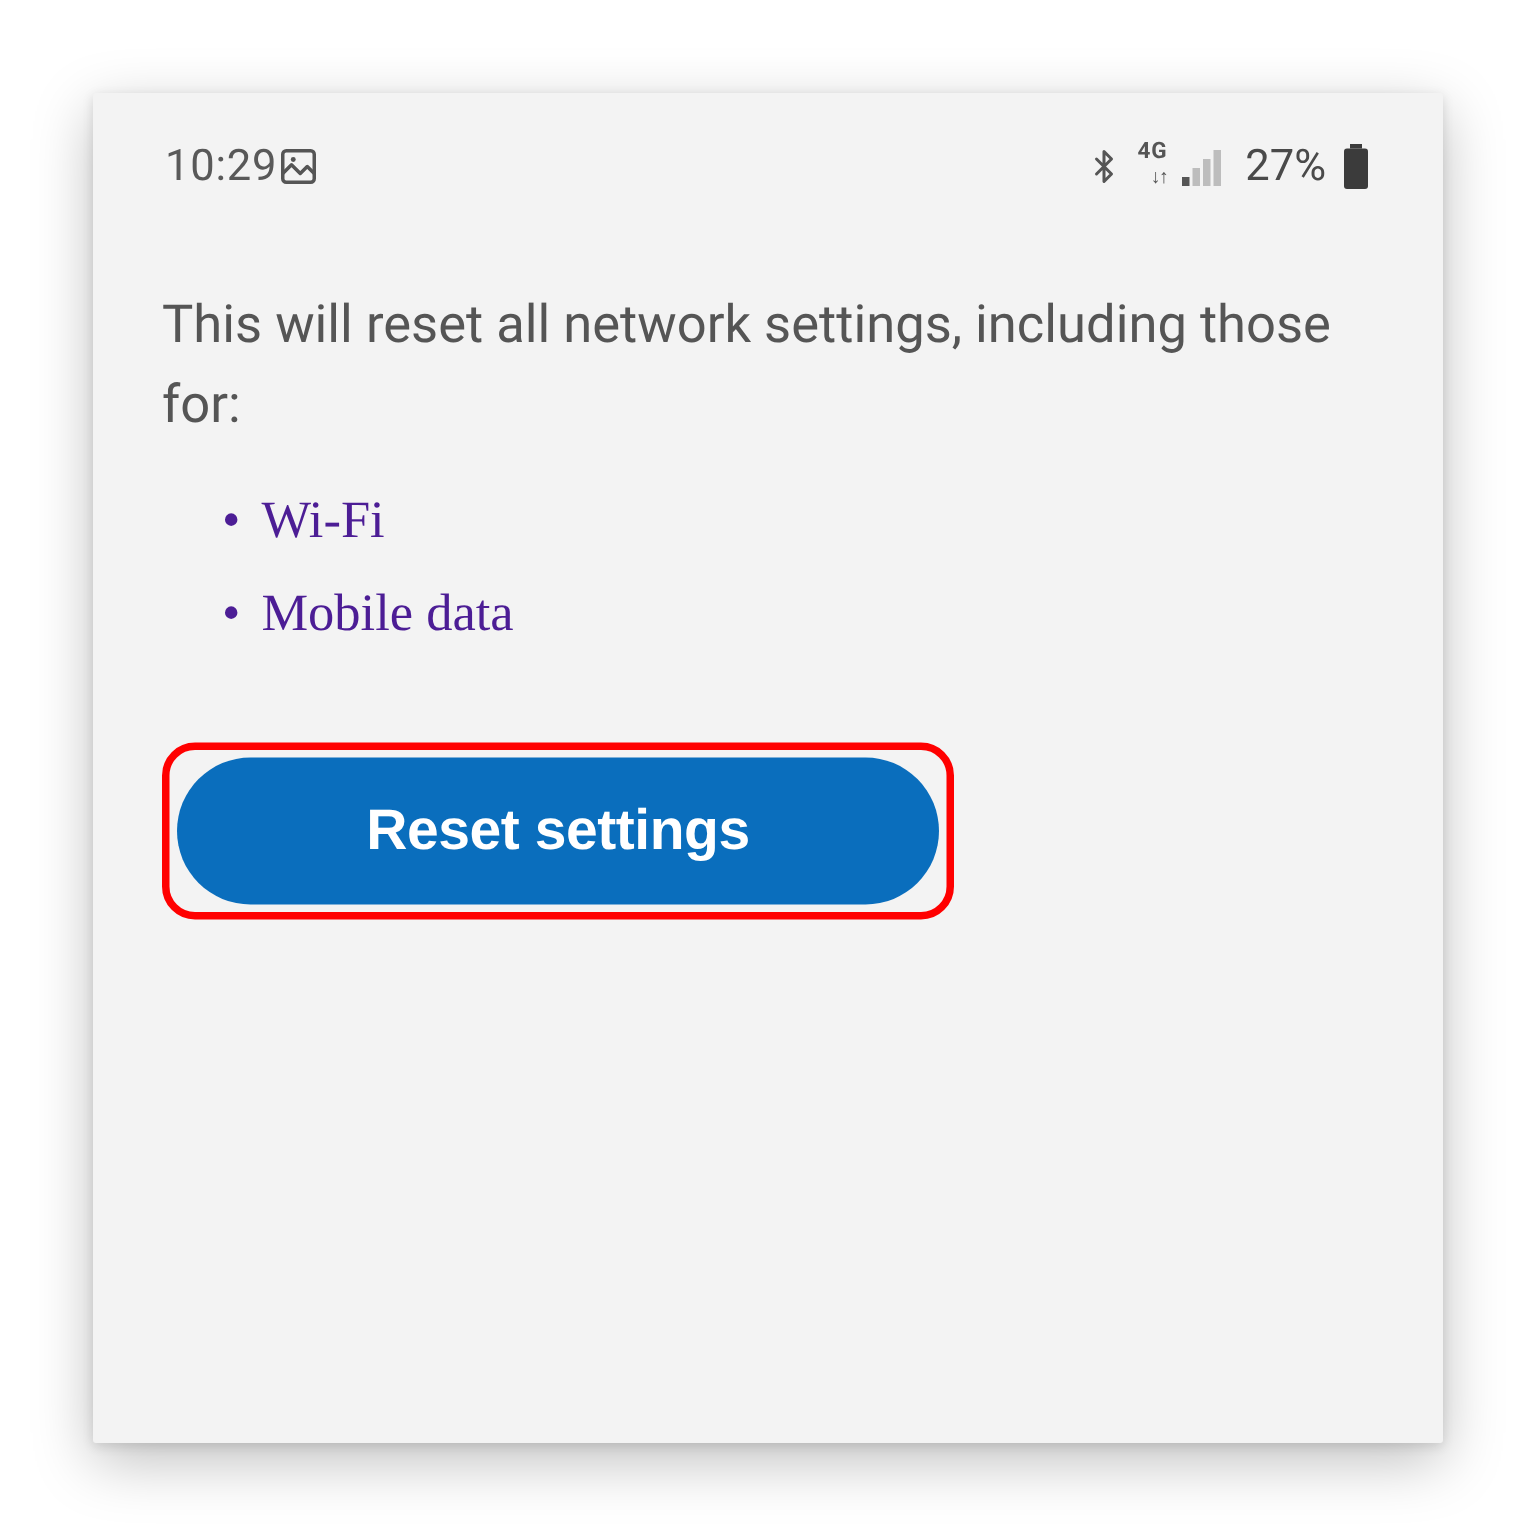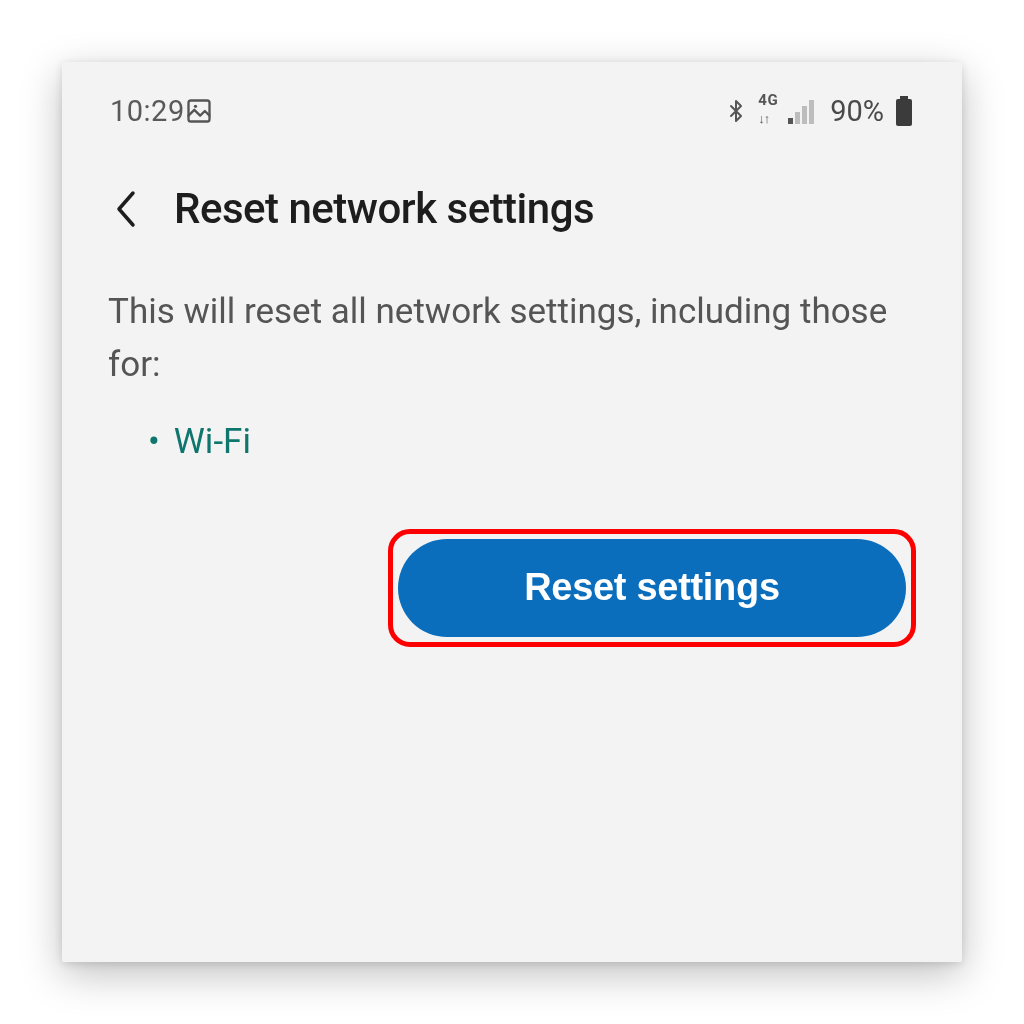--- a/index.html
+++ b/index.html
@@ -102,32 +102,33 @@
     color: #555555;
     font-weight: 400;
   }
   ul.items {
     list-style: none;
     margin: 20px 0 0 40px;
     padding: 0;
   }
   ul.items li {
     font-size: 35px;
-    color: #0f766e;
+    color: #4c1d95;
     line-height: 1.76;
+    font-family: Liberation Serif, serif;
   }
   ul.items li::before {
     content: "•";
     margin-right: 14px;
   }
 
   
   .btn-wrap {
     display: flex;
-    justify-content: flex-end;
+    justify-content: flex-start;
     margin-top: 56px;
   }
   .highlight {
     border: 5px solid #ff0000;
     border-radius: 22px;
     padding: 5px;
     display: inline-block;
   }
   .reset-btn {
     background: #0a6ebd;
@@ -157,54 +158,47 @@
           <circle cx="9" cy="8" r="1.4" fill="#555555" stroke="none"></circle>
         </svg>
       </span>
     </div>
     <div class="status-right">
       <span>
         <svg class="ico-svg" width="24" height="30" viewBox="0 0 24 24" fill="none" stroke="#555555" stroke-width="2" stroke-linejoin="round" stroke-linecap="round">
           <path d="M7 7 L17 17 L12 22 L12 2 L17 7 L7 17"></path>
         </svg>
       </span>
-      <span style="display:flex;flex-direction:column;align-items:flex-start;line-height:1;">
+      <span style="display:flex;flex-direction:column;align-items:flex-end;line-height:1;">
         <span class="network-label">4G</span>
         <span class="network-arrows">↓↑</span>
       </span>
       <span>
         <svg class="ico-svg" width="30" height="26" viewBox="0 0 30 26">
           <rect x="0" y="20" width="5" height="6" fill="#555555"></rect>
           <rect x="7" y="14" width="5" height="12" fill="#bdbdbd"></rect>
           <rect x="14" y="8" width="5" height="18" fill="#bdbdbd"></rect>
           <rect x="21" y="2" width="5" height="24" fill="#bdbdbd"></rect>
         </svg>
       </span>
-      <span class="battery-pct">90%</span>
+      <span class="battery-pct">27%</span>
       <span>
         <svg class="ico-svg" width="20" height="30" viewBox="0 0 20 30">
           <rect x="6" y="0" width="8" height="3" fill="#3b3b3b"></rect>
           <rect x="2" y="3" width="16" height="27" rx="2" fill="#3b3b3b"></rect>
         </svg>
       </span>
     </div>
   </div>
 
-  <div class="header">
-    <div class="back-btn">
-      <svg width="24" height="40" viewBox="0 0 24 40" fill="none" stroke="#1d1d1d" stroke-width="3.5" stroke-linecap="round" stroke-linejoin="round">
-        <polyline points="18,4 4,20 18,36"></polyline>
-      </svg>
-    </div>
-    <div class="title">Reset network settings</div>
-  </div>
 
   <div class="body-text">This will reset all network settings, including those for:</div>
   <ul class="items">
     <li>Wi-Fi</li>
+    <li>Mobile data</li>
   </ul>
 
   <div class="btn-wrap">
     <div class="highlight">
       <button class="reset-btn">Reset settings</button>
     </div>
   </div>
 
 </div>
 

